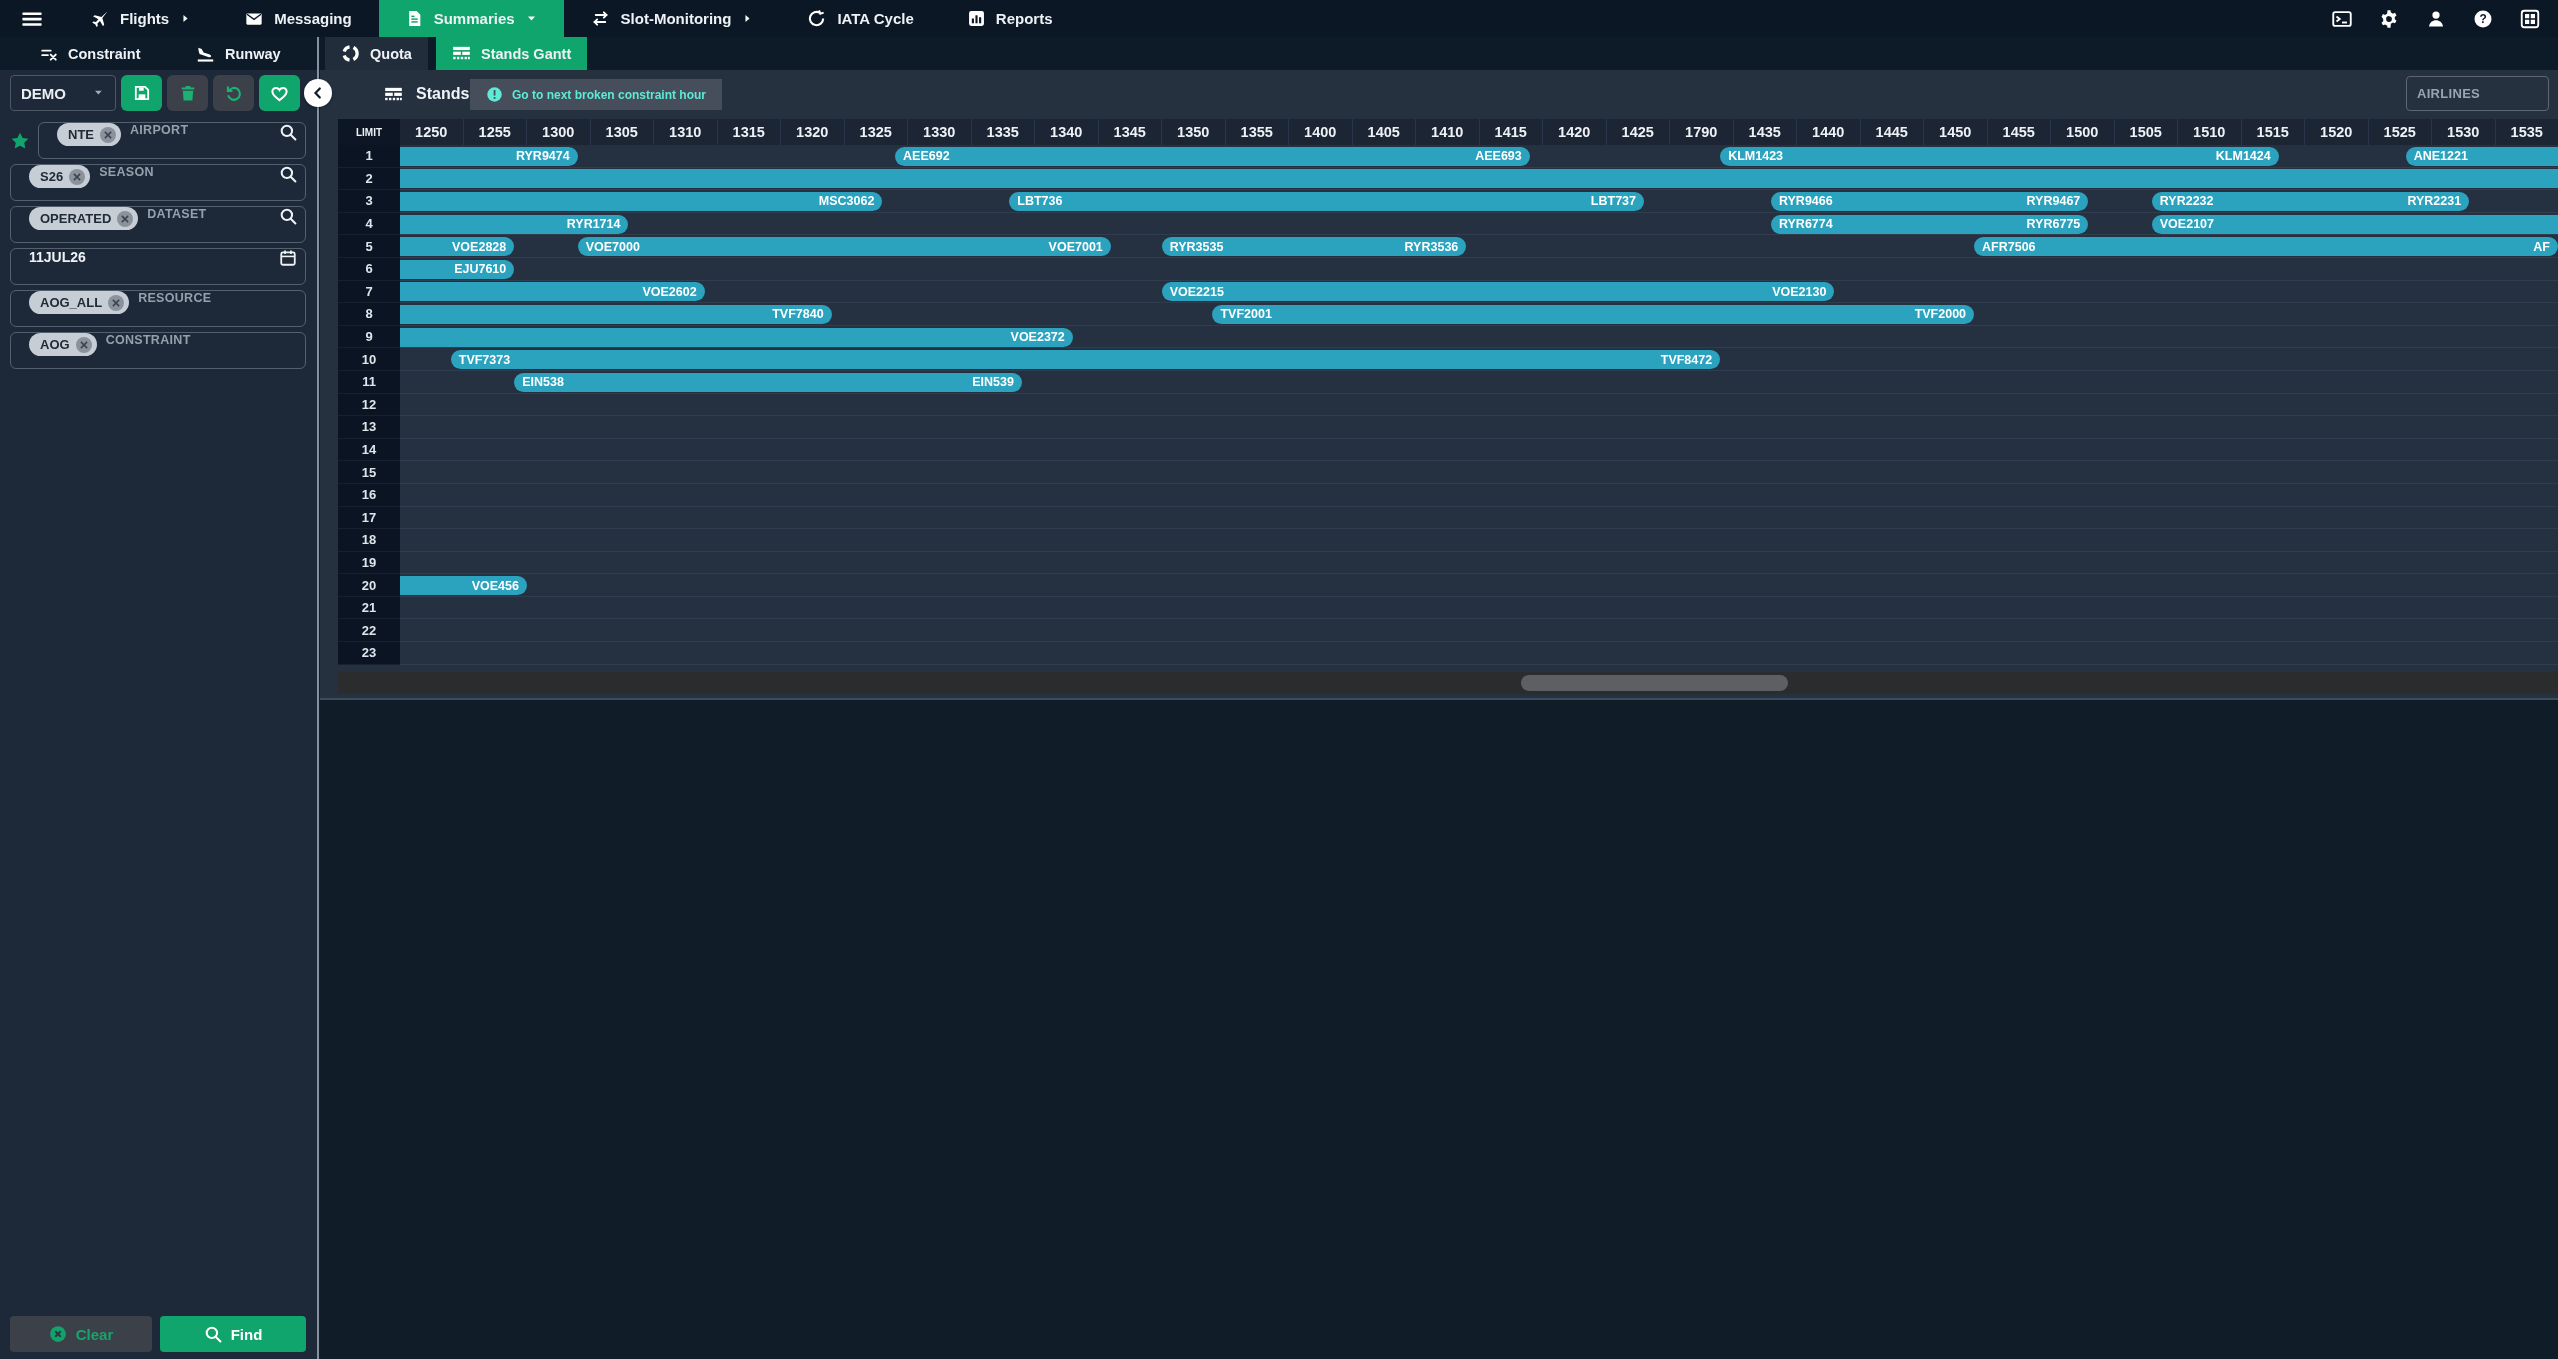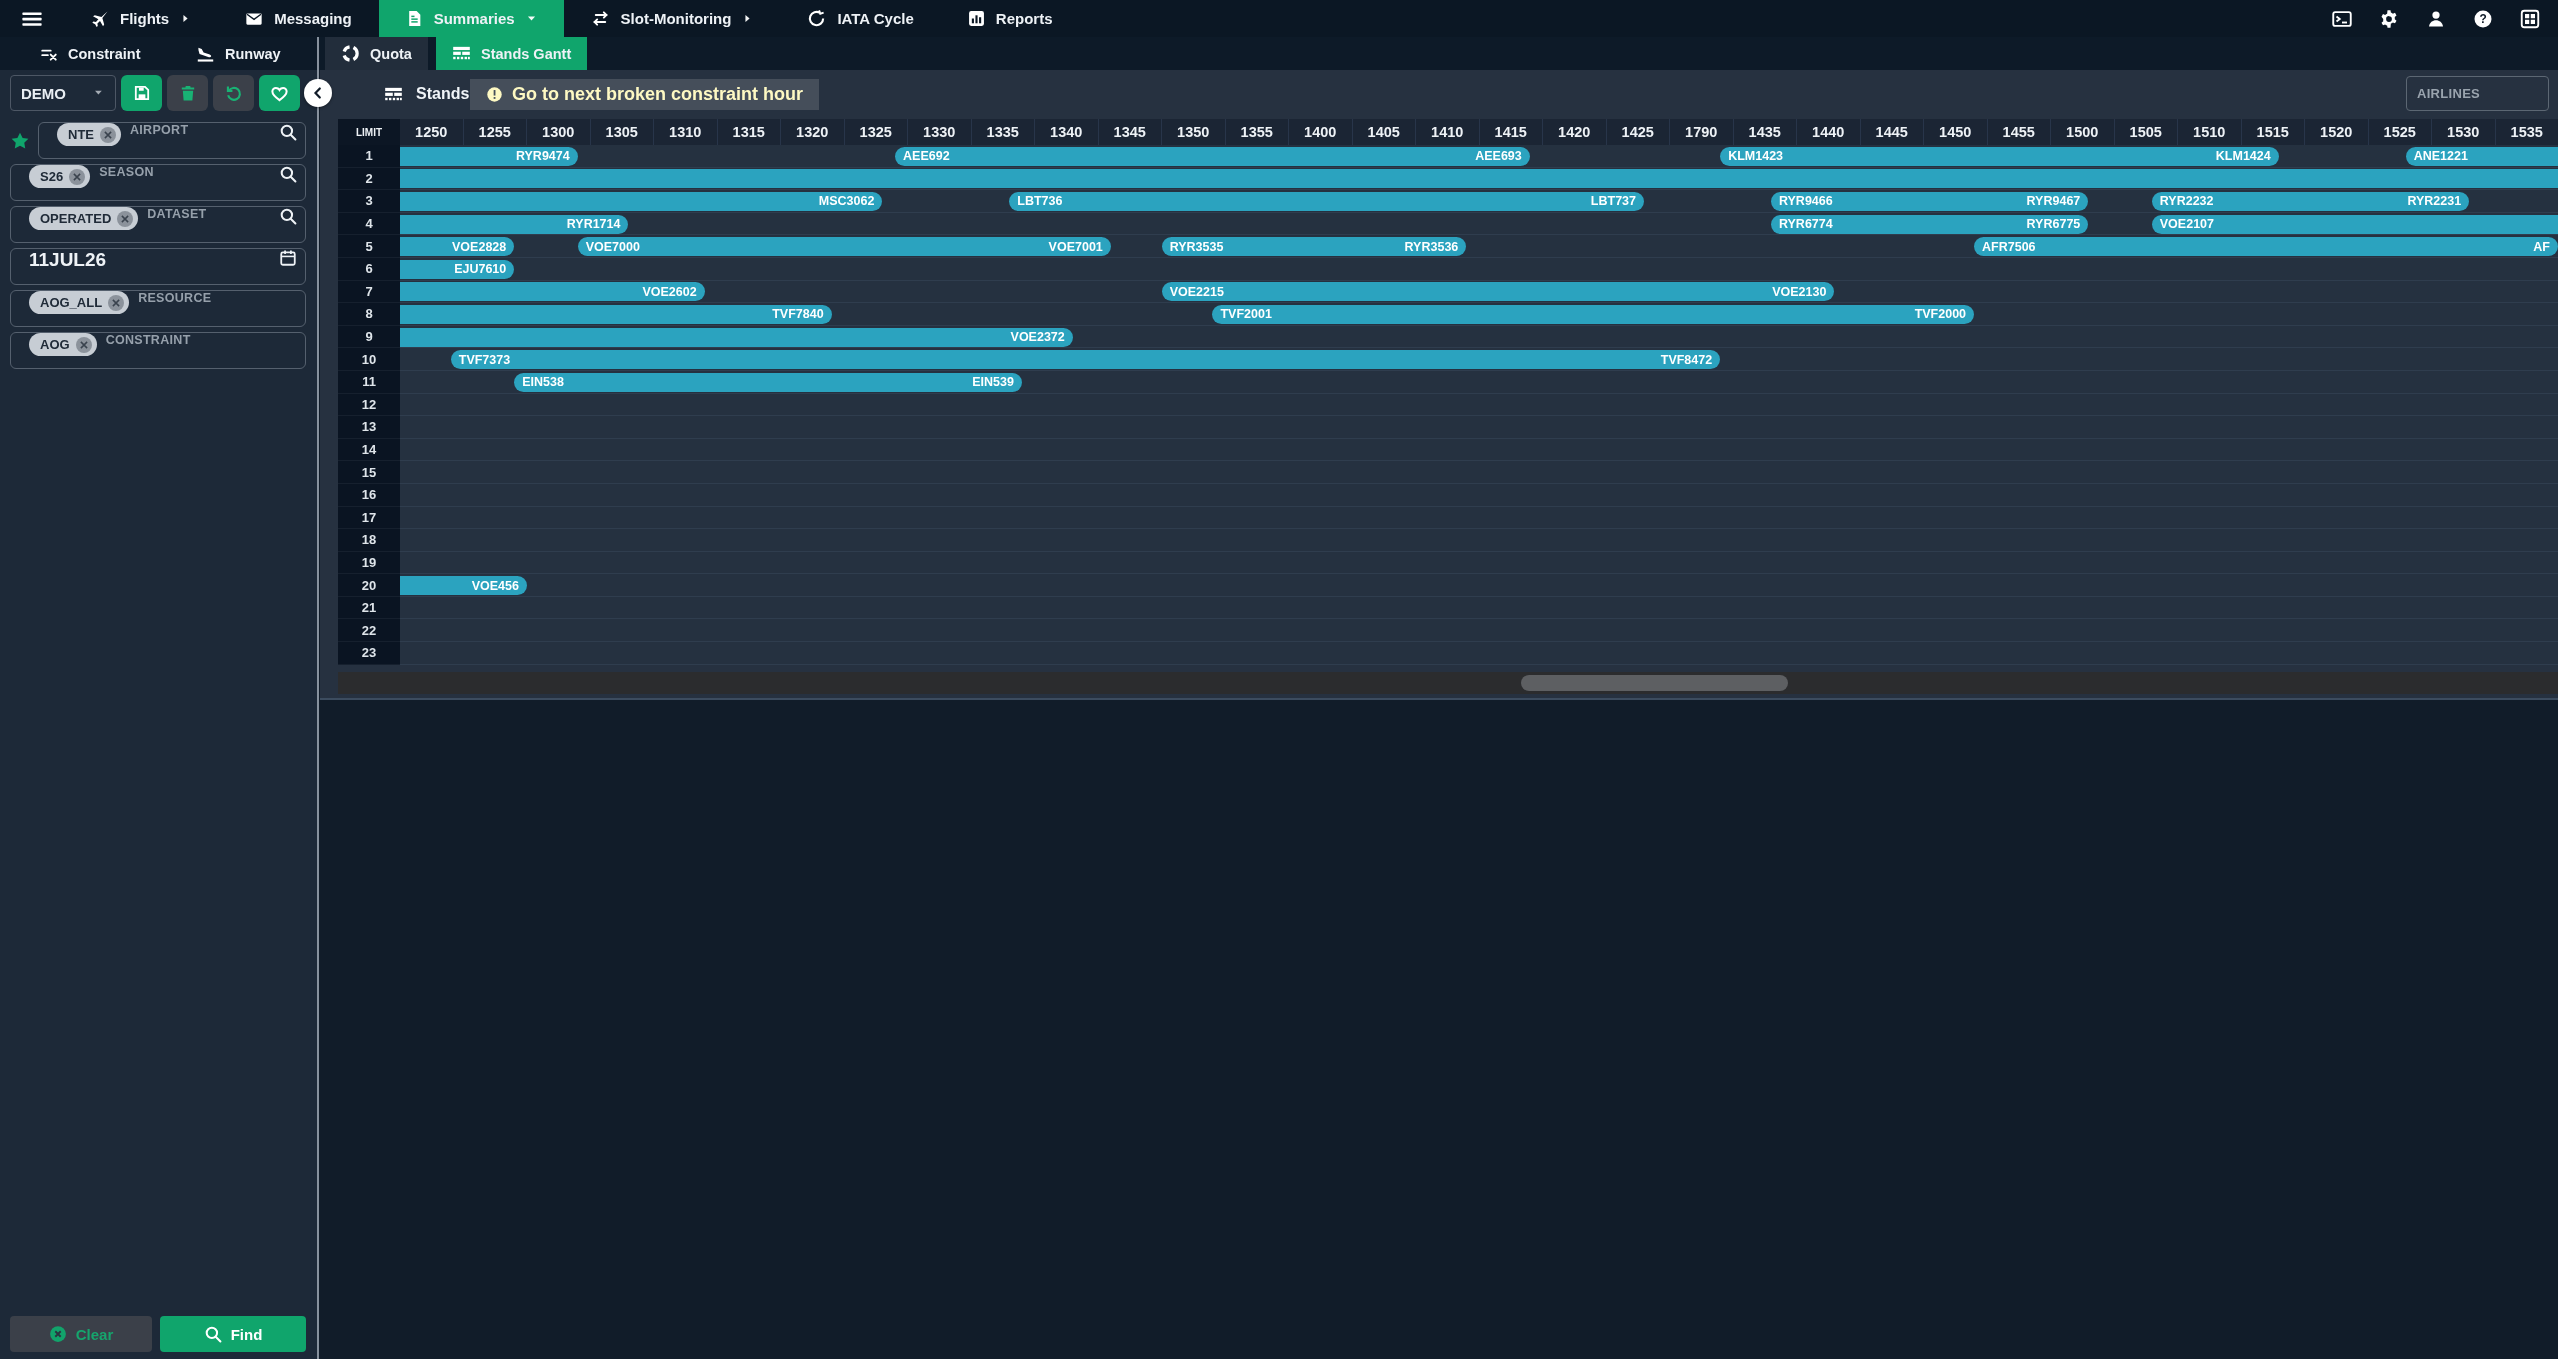--- a/index.html
+++ b/index.html
@@ -46,41 +46,41 @@
   .filter-row{position:absolute;left:10px;width:296px;height:37px;display:flex;align-items:center}
   .filter-box{flex:1;height:37px;border:1.5px solid var(--border);border-radius:6px;display:flex;
               align-items:flex-start;padding:0 8px 0 18px;background:transparent;cursor:pointer}
   .star{width:28px;flex:0 0 28px;color:var(--green);display:flex;align-items:center}
   .chip{background:var(--chip);color:#202b38;font-size:13px;font-weight:700;border-radius:12px;
         height:23px;display:inline-flex;align-items:center;gap:6px;padding:0 5px 0 11px;white-space:nowrap}
   .chip .chipx{width:16px;height:16px;border-radius:50%;background:#8b929b;display:inline-flex;
                align-items:center;justify-content:center;cursor:pointer}
   .filter-label{color:var(--muted);font-size:12.5px;font-weight:700;margin-left:9px;letter-spacing:.3px}
   .filter-icon{margin-left:auto;color:#eef2f6}
-  .date-value{font-size:19px;font-weight:700;color:#eef2f6}
+  .date-value{font-size:14px;font-weight:700;color:#eef2f6}
   #side-actions{position:absolute;left:10px;bottom:7px;width:296px;display:flex;gap:8px}
   .action-btn{height:36px;border-radius:4px;display:flex;align-items:center;justify-content:center;
               gap:9px;font-size:15px;font-weight:700;cursor:pointer}
   #clear-btn{width:142px;background:var(--btn-dark);color:#16a56d}
   #find-btn{flex:1;background:var(--green);color:#fff}
 
   
   #divider{position:absolute;left:317px;top:37px;width:2px;height:1322px;background:#87919d}
   #collapse-btn{position:absolute;left:304px;top:79px;width:28px;height:28px;border-radius:50%;
                 background:#fff;color:#111c29;display:flex;align-items:center;justify-content:center;
                 cursor:pointer;z-index:5;box-shadow:0 1px 3px rgba(0,0,0,.4)}
 
   
   #panel{position:absolute;left:320px;top:70px;width:2238px;height:630px;background:var(--panel);
          border-bottom:2px solid #3c4c5f}
   #panel-title{position:absolute;left:64px;top:0;height:48px;display:flex;align-items:center;gap:13px;
                font-size:16px;font-weight:700;color:#f0f4f8}
   #goto-btn{position:absolute;left:150px;top:9px;height:31px;padding:0 16px;background:#454e5a;
-            border-radius:0;display:flex;align-items:center;gap:9px;color:#fef9c3;
-            font-size:18px;font-weight:700;cursor:default}
+            border-radius:0;display:flex;align-items:center;gap:9px;color:#5eead4;
+            font-size:12px;font-weight:700;cursor:default}
   #airlines-input{position:absolute;left:2086px;top:6px;width:143px;height:35px;background:transparent;
                   border:1px solid #5c6773;border-radius:4px;color:#e9eef3;font-family:"Liberation Sans",sans-serif;
                   font-size:13px;padding:0 10px;outline:none}
   #airlines-input::placeholder{color:#9aa4ae;font-weight:700;letter-spacing:.3px}
 
   
   #grid{position:absolute;left:18px;top:49px;width:2220px}
   #g-header{display:flex;height:26px}
   #g-corner{width:62px;background:#0c1624;display:flex;align-items:center;justify-content:center;
             font-size:10px;font-weight:700;color:#eef2f6}

